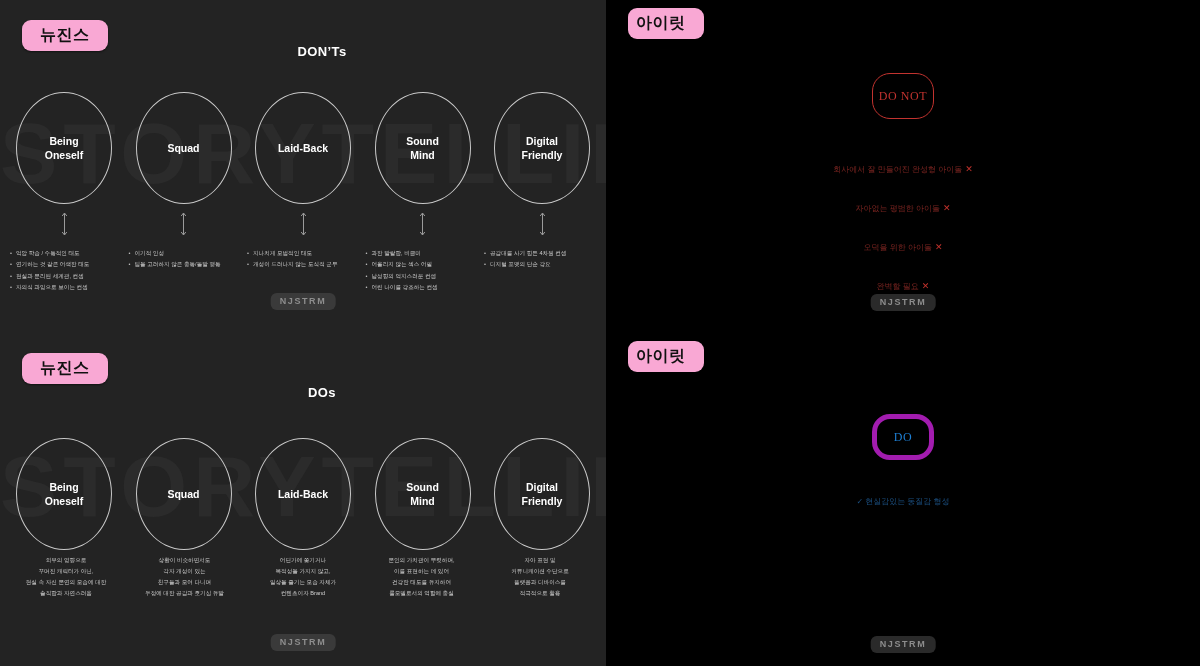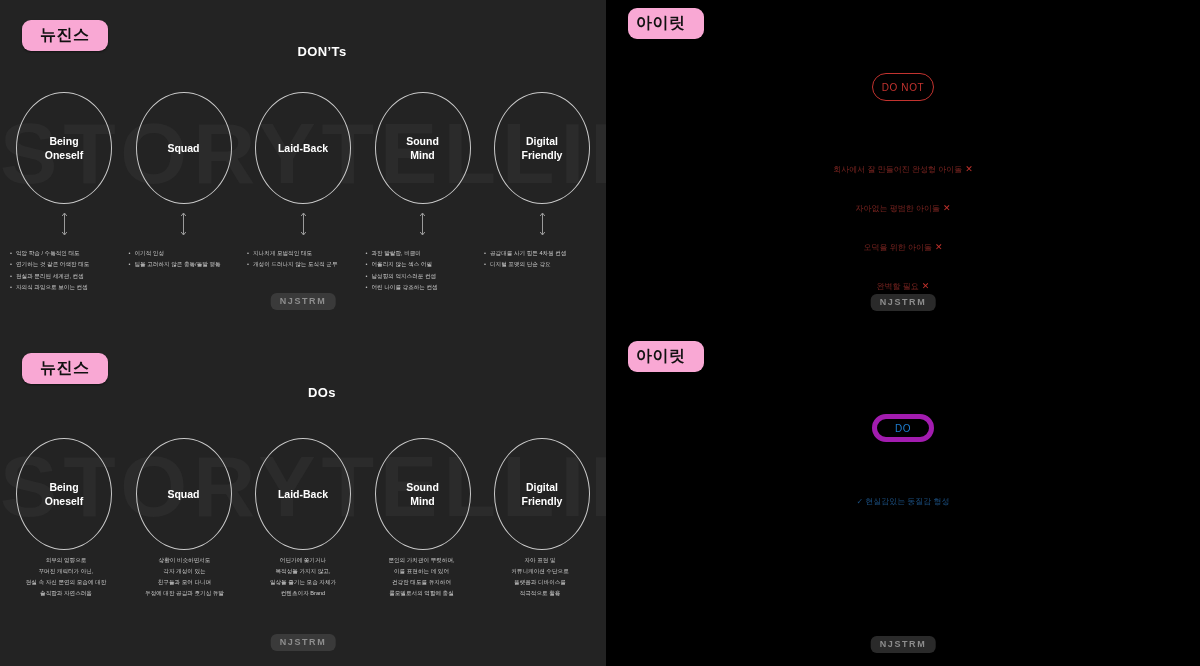--- a/index.html
+++ b/index.html
@@ -160,27 +160,28 @@
   .njstrm.tl { top: 293px; }
   .njstrm.dark-chip { background: #2a2a2a; color: #8d8d8d; }
   .njstrm.tr { top: 294px; }
   .njstrm.br { top: 636px; }
 
   
   .state-pill {
     position: absolute;
     left: 50%;
     transform: translateX(-50%);
-    width: 62px; height: 28px;
+    width: 62px; height: 46px;
     border-radius: 18px;
     display: flex;
     align-items: center;
     justify-content: center;
-    font-size: 10px;
+    font-size: 12px;
     letter-spacing: .6px;
+    font-family: Liberation Serif, serif;
   }
   .state-pill.donot {
     top: 73px;
     border: 1px solid #c2332f;
     color: #c2332f;
   }
   .state-pill.do {
     top: 414px;
     border: 5px solid #a21caf;
     color: #1e7fd4;

